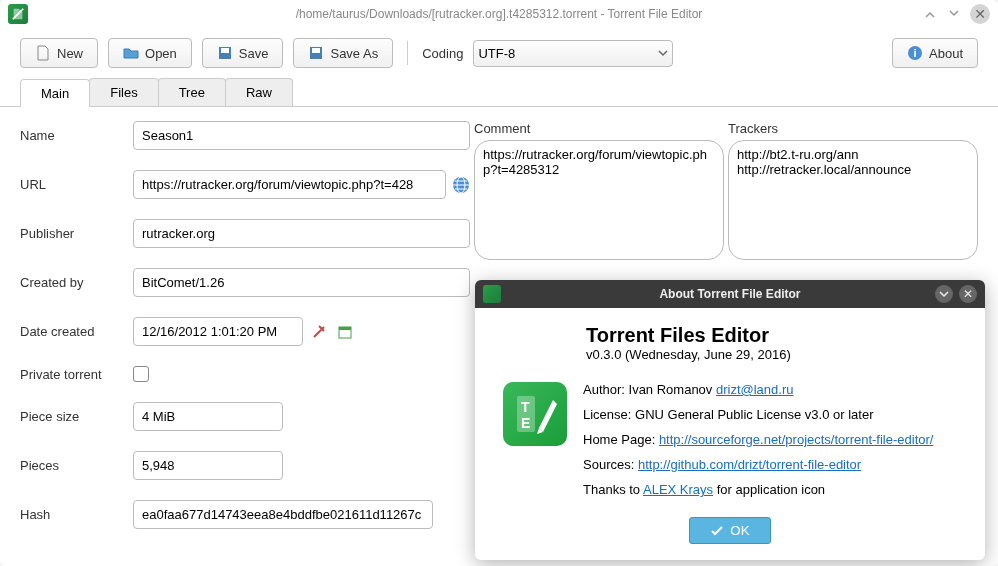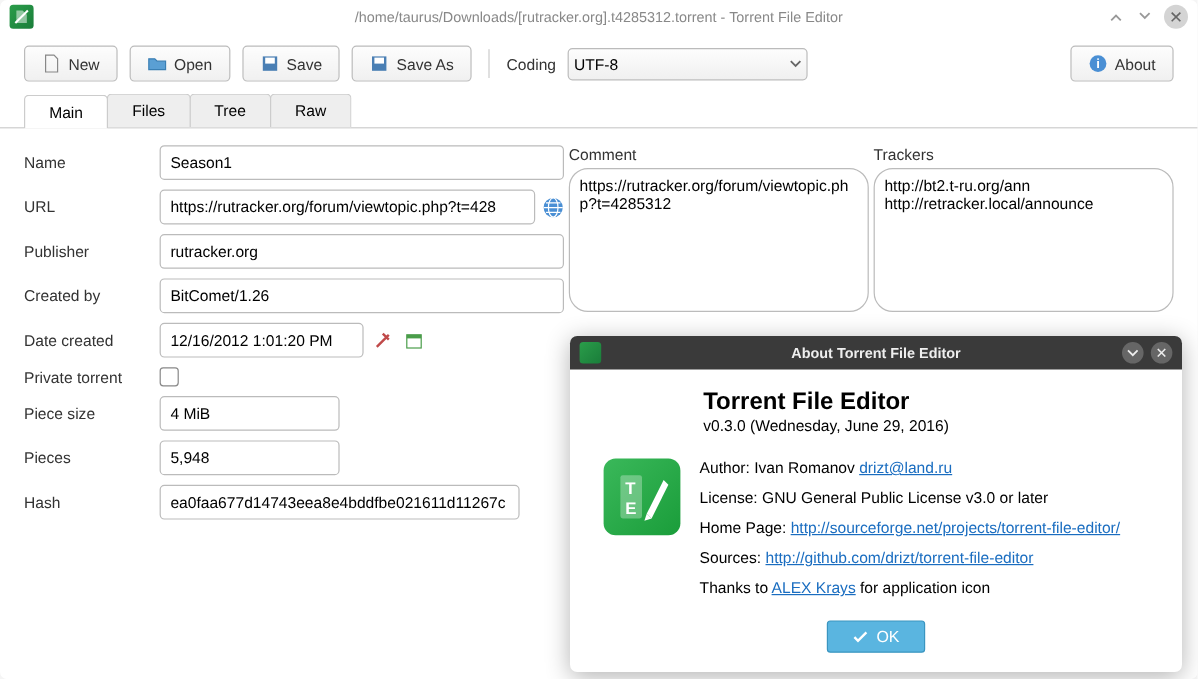--- a/index.html
+++ b/index.html
@@ -15,21 +15,21 @@
 .btn { background: linear-gradient(#fdfdfd, #f0f0f0); border: 1px solid #bbb; border-radius: 4px; padding: 6px 14px; cursor: pointer; display: flex; align-items: center; gap: 6px; font-size: 13px; color: #333; }
 .btn .icon { width: 16px; height: 16px; display: inline-flex; align-items: center; justify-content: center; }
 .sep { width: 1px; height: 24px; background: #ccc; margin: 0 4px; }
 .coding-label { color: #333; }
 .select { border: 1px solid #bbb; border-radius: 4px; padding: 5px 4px; width: 200px; background: linear-gradient(#fdfdfd, #f0f0f0); display: flex; justify-content: space-between; align-items: center; cursor: pointer; }
 .spacer { flex: 1; }
 .tabs { display: flex; border-bottom: 1px solid #ccc; padding: 0 20px; }
 .tab { padding: 6px 20px; border: 1px solid #ccc; border-bottom: none; background: #eee; cursor: pointer; margin-right: -1px; border-radius: 4px 4px 0 0; }
 .tab.active { background: #fff; position: relative; top: 1px; }
 .main-area { padding: 14px 20px; display: flex; gap: 4px; }
-.form-col { display: grid; grid-template-columns: 105px 1fr; gap: 8px 8px; align-content: start; }
+.form-col { display: grid; grid-template-columns: 105px 1fr; gap: 20px 8px; align-content: start; }
 .form-col > label { align-self: center; color: #333; }
 .text-input { border: 1px solid #bbb; border-radius: 4px; padding: 6px 8px; font-size: 13px; width: 100%; background: #fff; }
 .row-input { display: flex; gap: 6px; align-items: center; }
 .icon-btn { width: 20px; height: 20px; display: flex; align-items: center; justify-content: center; cursor: pointer; }
 .checkbox { width: 16px; height: 16px; border: 1px solid #888; border-radius: 3px; background: #fff; cursor: pointer; }
 .right-cols { display: flex; gap: 4px; flex: 1; }
 .col { display: flex; flex-direction: column; flex: 1; }
 .col-label { margin-bottom: 4px; color: #333; }
 .textarea { border: 1px solid #bbb; border-radius: 16px; padding: 6px 8px; font-size: 13px; height: 120px; background: #fff; white-space: pre-wrap; word-break: break-all; overflow: hidden; }
 .about-dialog { position: absolute; left: 475px; top: 280px; width: 510px; background: #fff; border-radius: 6px; box-shadow: 0 4px 20px rgba(0,0,0,0.3); }
@@ -217,21 +217,21 @@
     <div class="controls">
       <div class="abtn">
           <svg width="10" height="10">
             <path d="M1 3L5 7L9 3" stroke="#eee" fill="none" stroke-width="1.5"></path>
           </svg>
         </div>
       <div class="abtn">✕</div>
     </div>
   </div>
   <div class="about-body">
-    <h2>Torrent File Editor</h2>
+    <h2>Torrent Files Editor</h2>
     <div class="ver">v0.3.0 (Wednesday, June 29, 2016)</div>
     <div class="about-content">
       <div class="about-logo">
         <svg width="48" height="48" viewBox="0 0 48 48">
             <rect x="6" y="6" width="18" height="36" rx="2" fill="#fff" opacity="0.3"></rect>
             <text x="10" y="22" fill="#fff" font-size="14" font-weight="bold">T</text>
             <text x="10" y="38" fill="#fff" font-size="14" font-weight="bold">E</text>
             <path d="M28 38L42 10l4 4L32 42z" fill="#fff"></path>
             <path d="M28 38l-2 6 6-2z" fill="#fff"></path>
           </svg>

